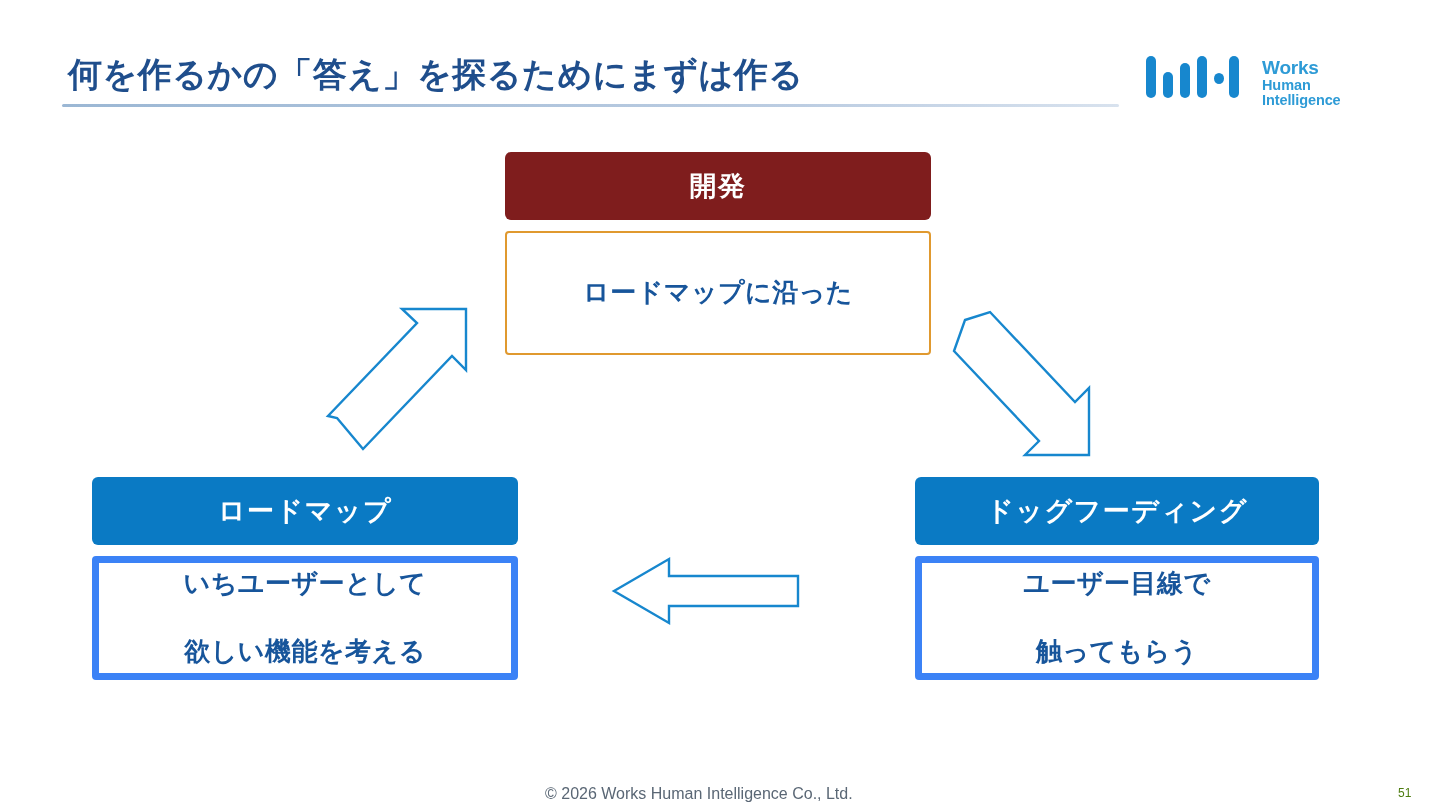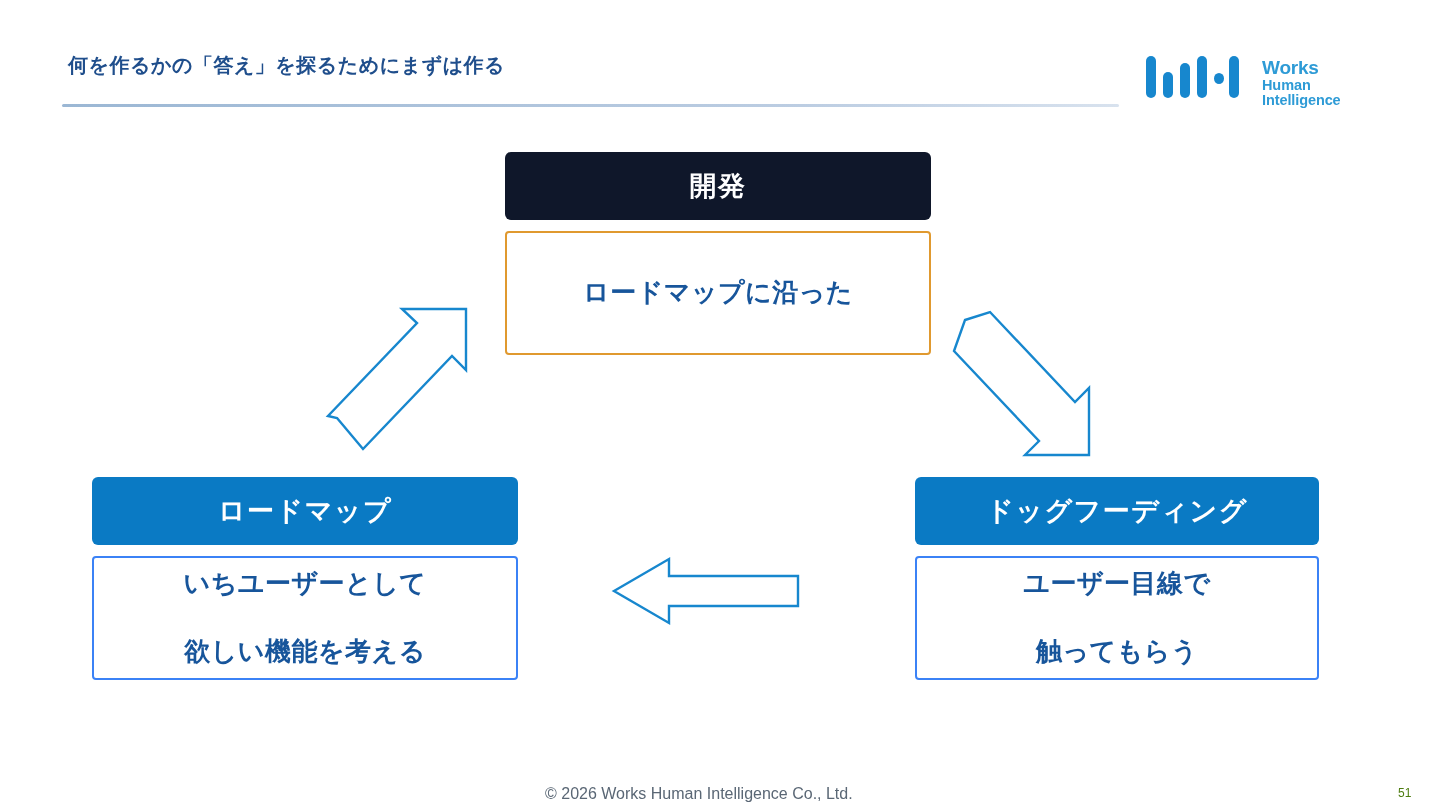--- a/index.html
+++ b/index.html
@@ -14,21 +14,21 @@
     overflow: hidden;
     font-family: "Liberation Sans", "DejaVu Sans", sans-serif;
     -webkit-font-smoothing: antialiased;
   }
 
   
   #slide-title {
     position: absolute;
     left: 68px;
     top: 52px;
-    font-size: 20px;
+    font-size: 34px;
     font-weight: bold;
     color: #1F4E8C;
     letter-spacing: 0.5px;
     white-space: nowrap;
   }
   #title-rule {
     position: absolute;
     left: 62px;
     top: 104px;
     width: 1057px;
@@ -101,24 +101,24 @@
     align-items: center;
     justify-content: center;
     font-weight: bold;
     font-size: 26px;
     line-height: 1.38;
     color: #17559B;
     letter-spacing: 0.5px;
     text-align: center;
     gap: 32px;
   }
-  .orange .node-header { background: #0f172a; }
+  .orange .node-header { background: #7f1d1d; }
   .orange .node-body   { border: 2px solid #E0992F; }
   .blue .node-header   { background: #0A7AC4; }
-  .blue .node-body     { border: 2px solid #3b82f6; }
+  .blue .node-body     { border: 7px solid #3b82f6; }
 
   
   #node-develop      { left: 505px; top: 152px;  width: 426px; }
   #node-develop .node-header { height: 68px; }
   #node-develop .node-body   { height: 124px; margin-top: 11px; }
 
   #node-roadmap      { left: 81px;  top: 477px;  width: 426px; padding-left: 11px; }
   #node-roadmap .node-header { height: 68px; }
   #node-roadmap .node-body   { height: 124px; margin-top: 11px; }
 

